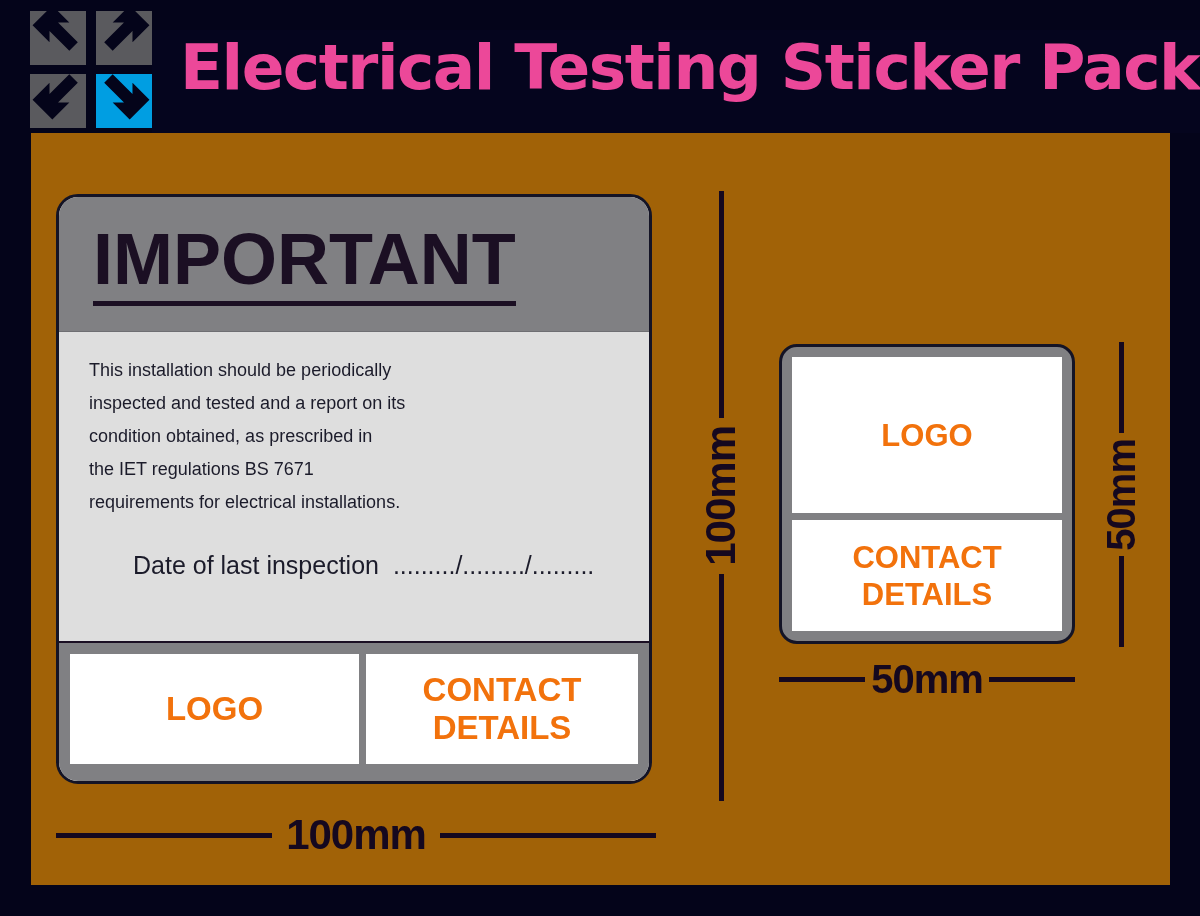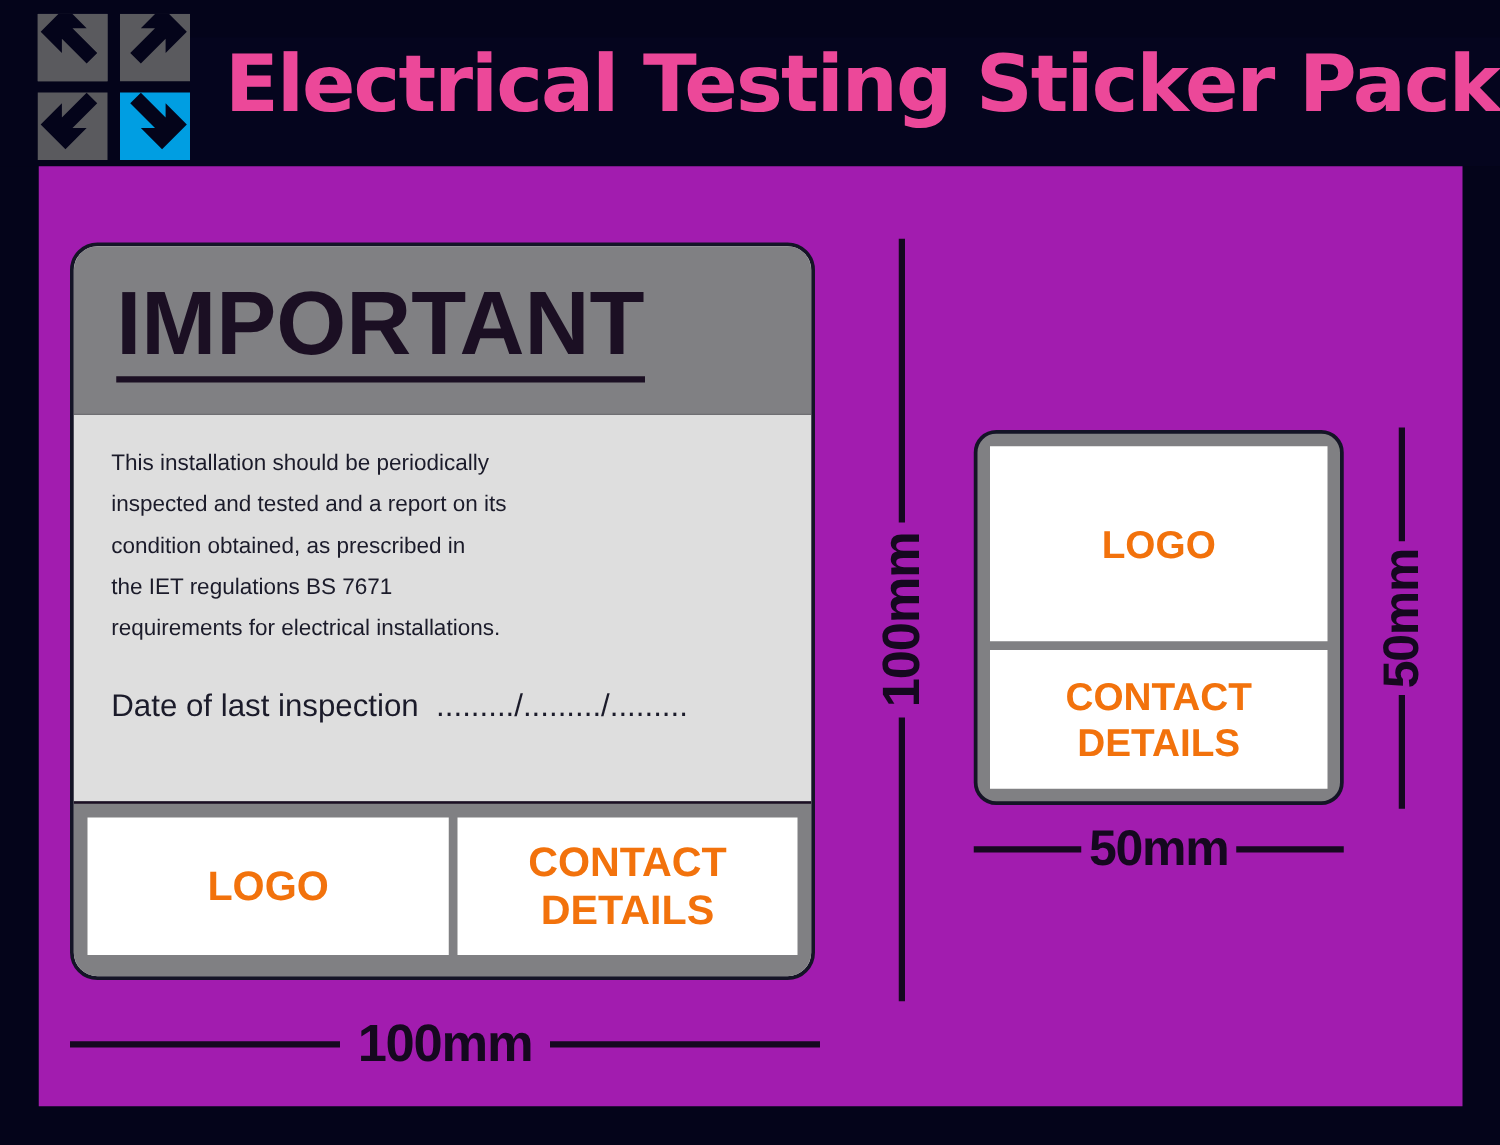--- a/index.html
+++ b/index.html
@@ -55,21 +55,21 @@
     letter-spacing: -1.5px;
     white-space: nowrap;
     font-family: "DejaVu Sans", sans-serif;
   }
 
   
   #canvas {
     position: absolute;
     left: 31px; top: 133px;
     width: 1139px; height: 752px;
-    background: #a21caf;
+    background: #a16207;
   }
 
   
   #sticker-large {
     position: absolute;
     left: 25px; top: 61px;
     width: 596px; height: 590px;
     background: #dedede;
     border: 3px solid #141426;
     border-radius: 22px;
@@ -103,20 +103,21 @@
   }
   .body-paragraph {
     font-size: 18px;
     line-height: 33px;
     color: #1b1b2a;
     font-family: "Liberation Sans", sans-serif;
     white-space: pre-line;
   }
   .date-block {
     margin-top: 30px;
+    margin-left: 44px;
   }
   .date-row {
     font-size: 25px;
     line-height: 32px;
     color: #1b1b2a;
     font-family: "Liberation Sans", sans-serif;
     white-space: pre;
   }
   .date-dots { letter-spacing: 0px; }
 

